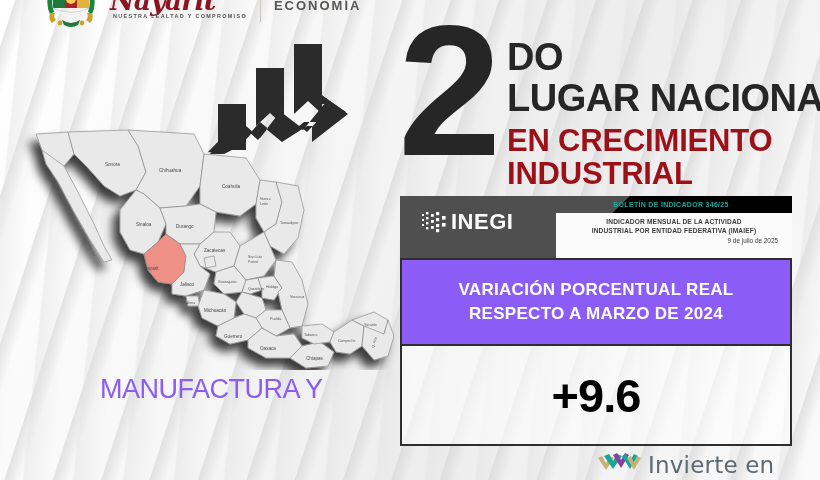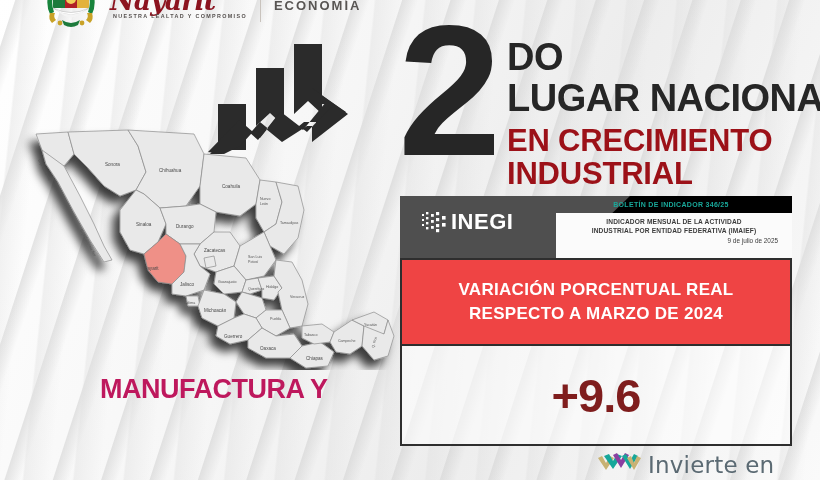--- a/index.html
+++ b/index.html
@@ -98,21 +98,21 @@
   #map-wrap{ position:absolute; left:8px; top:120px; width:390px; height:250px; z-index:15; }
   #map-wrap svg{ display:block; }
   .mp{ fill:#e9e9e9; stroke:#8d8d8d; stroke-width:.7; }
   .mp-hi{ fill:#ef9087; stroke:#8d8d8d; stroke-width:.7; }
   .mlabel{ font-family:"Liberation Sans",sans-serif; font-size:4.6px; fill:#4a4a4a; }
   .mlabel-sm{ font-family:"Liberation Sans",sans-serif; font-size:3.6px; fill:#555; }
 
   
   #caption{
     position:absolute; left:100px; top:374px; z-index:22;
-    font-size:27px; font-weight:700; color:#be185d;
+    font-size:27px; font-weight:400; color:#8b5cf6;
     line-height:30px; letter-spacing:-0.5px;
   }
 
   
   #card{
     position:absolute; left:400px; top:196px; width:392px; height:250px;
     z-index:25;
   }
   .card-head{
     position:relative; height:62px; width:100%;
@@ -144,36 +144,36 @@
   }
   .imaief{
     font-size:6.6px; font-weight:700; color:#3b3b3b; line-height:9px;
     letter-spacing:.15px;
   }
   .fecha{
     font-size:6.4px; color:#3b3b3b; margin-top:2px; text-align:right;
     padding-right:14px;
   }
   .card-mid{
-    width:100%; height:88px; background:#ef4444;
+    width:100%; height:88px; background:#8b5cf6;
     border:2px solid #2e2e2e;
     display:flex; align-items:center; justify-content:center;
     flex-direction:column;
   }
   .card-mid div{
     color:#fff; font-size:17px; font-weight:700;
     letter-spacing:.3px; line-height:24px; text-align:center;
   }
   .card-bot{
     width:100%; height:100px; border:2px solid #2e2e2e; border-top:none;
     background:rgba(255,255,255,.55);
     display:flex; align-items:center; justify-content:center;
   }
   .card-bot span{
-    font-size:47px; font-weight:700; color:#7f1d1d; letter-spacing:-1px;
+    font-size:47px; font-weight:700; color:#000000; letter-spacing:-1px;
   }
 
   
   #invierte{
     position:absolute; left:596px; top:452px; z-index:30;
     display:flex; align-items:center;
   }
   #invierte .chev{ width:46px; height:26px; flex:none; }
   #invierte .itext{
     font-size:23px; color:#5b6a73; margin-left:6px;

